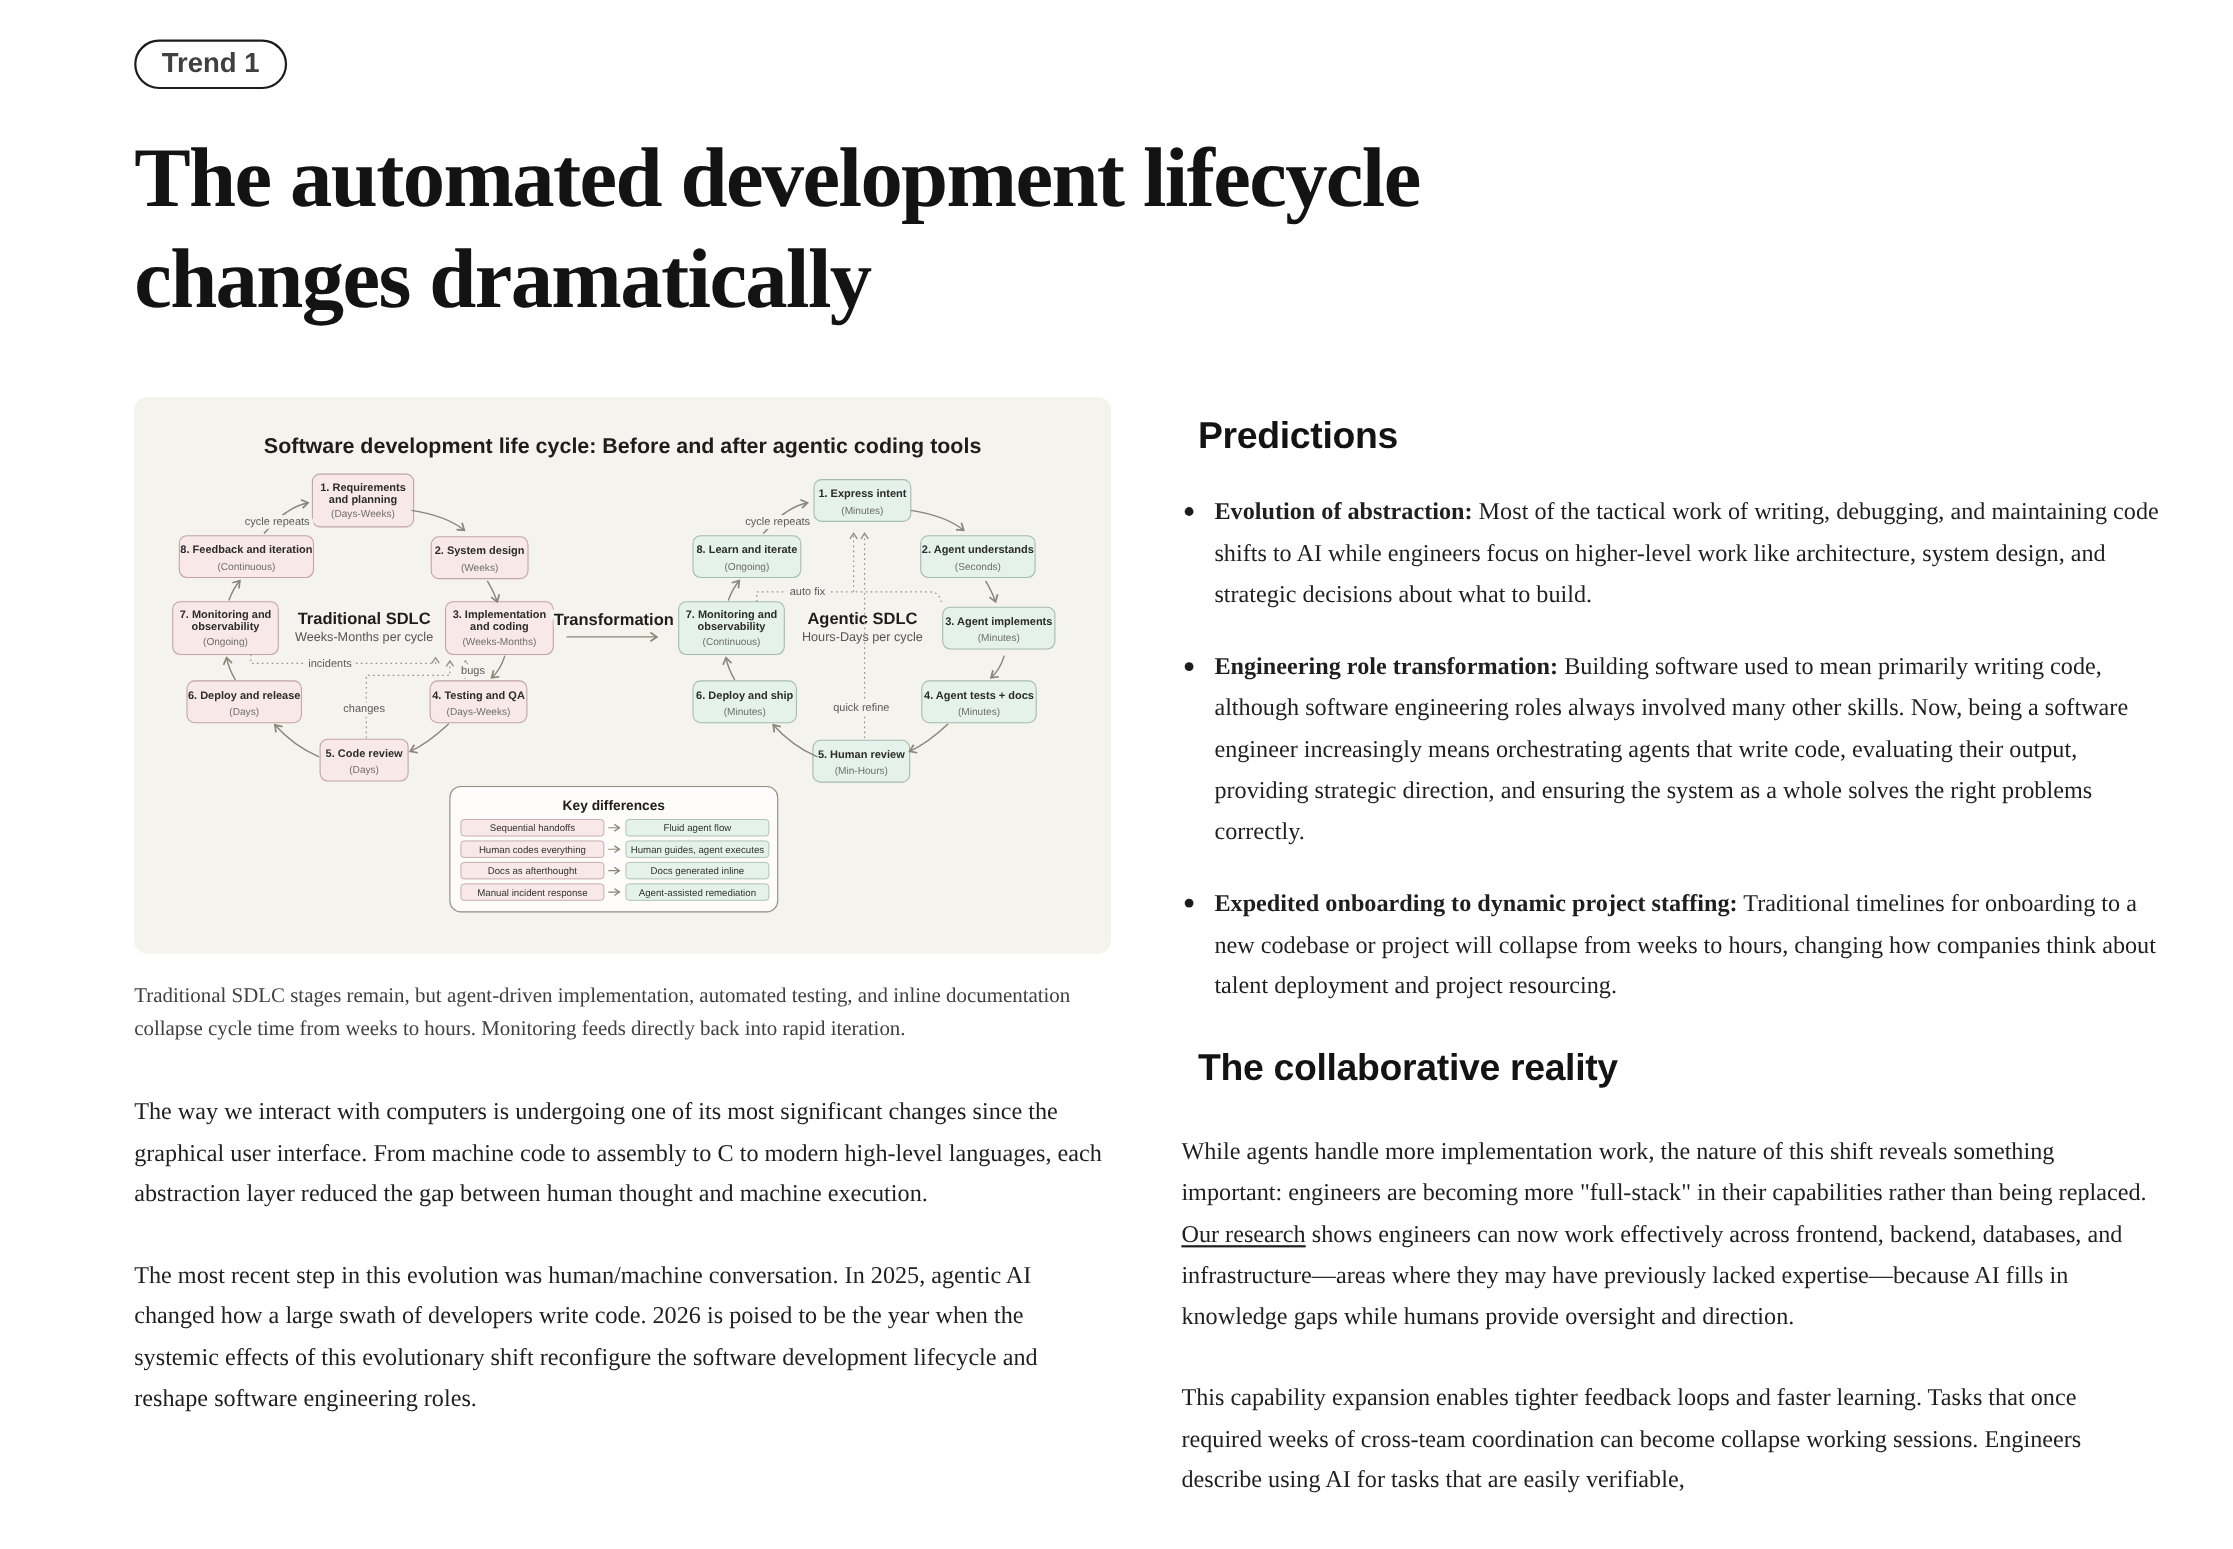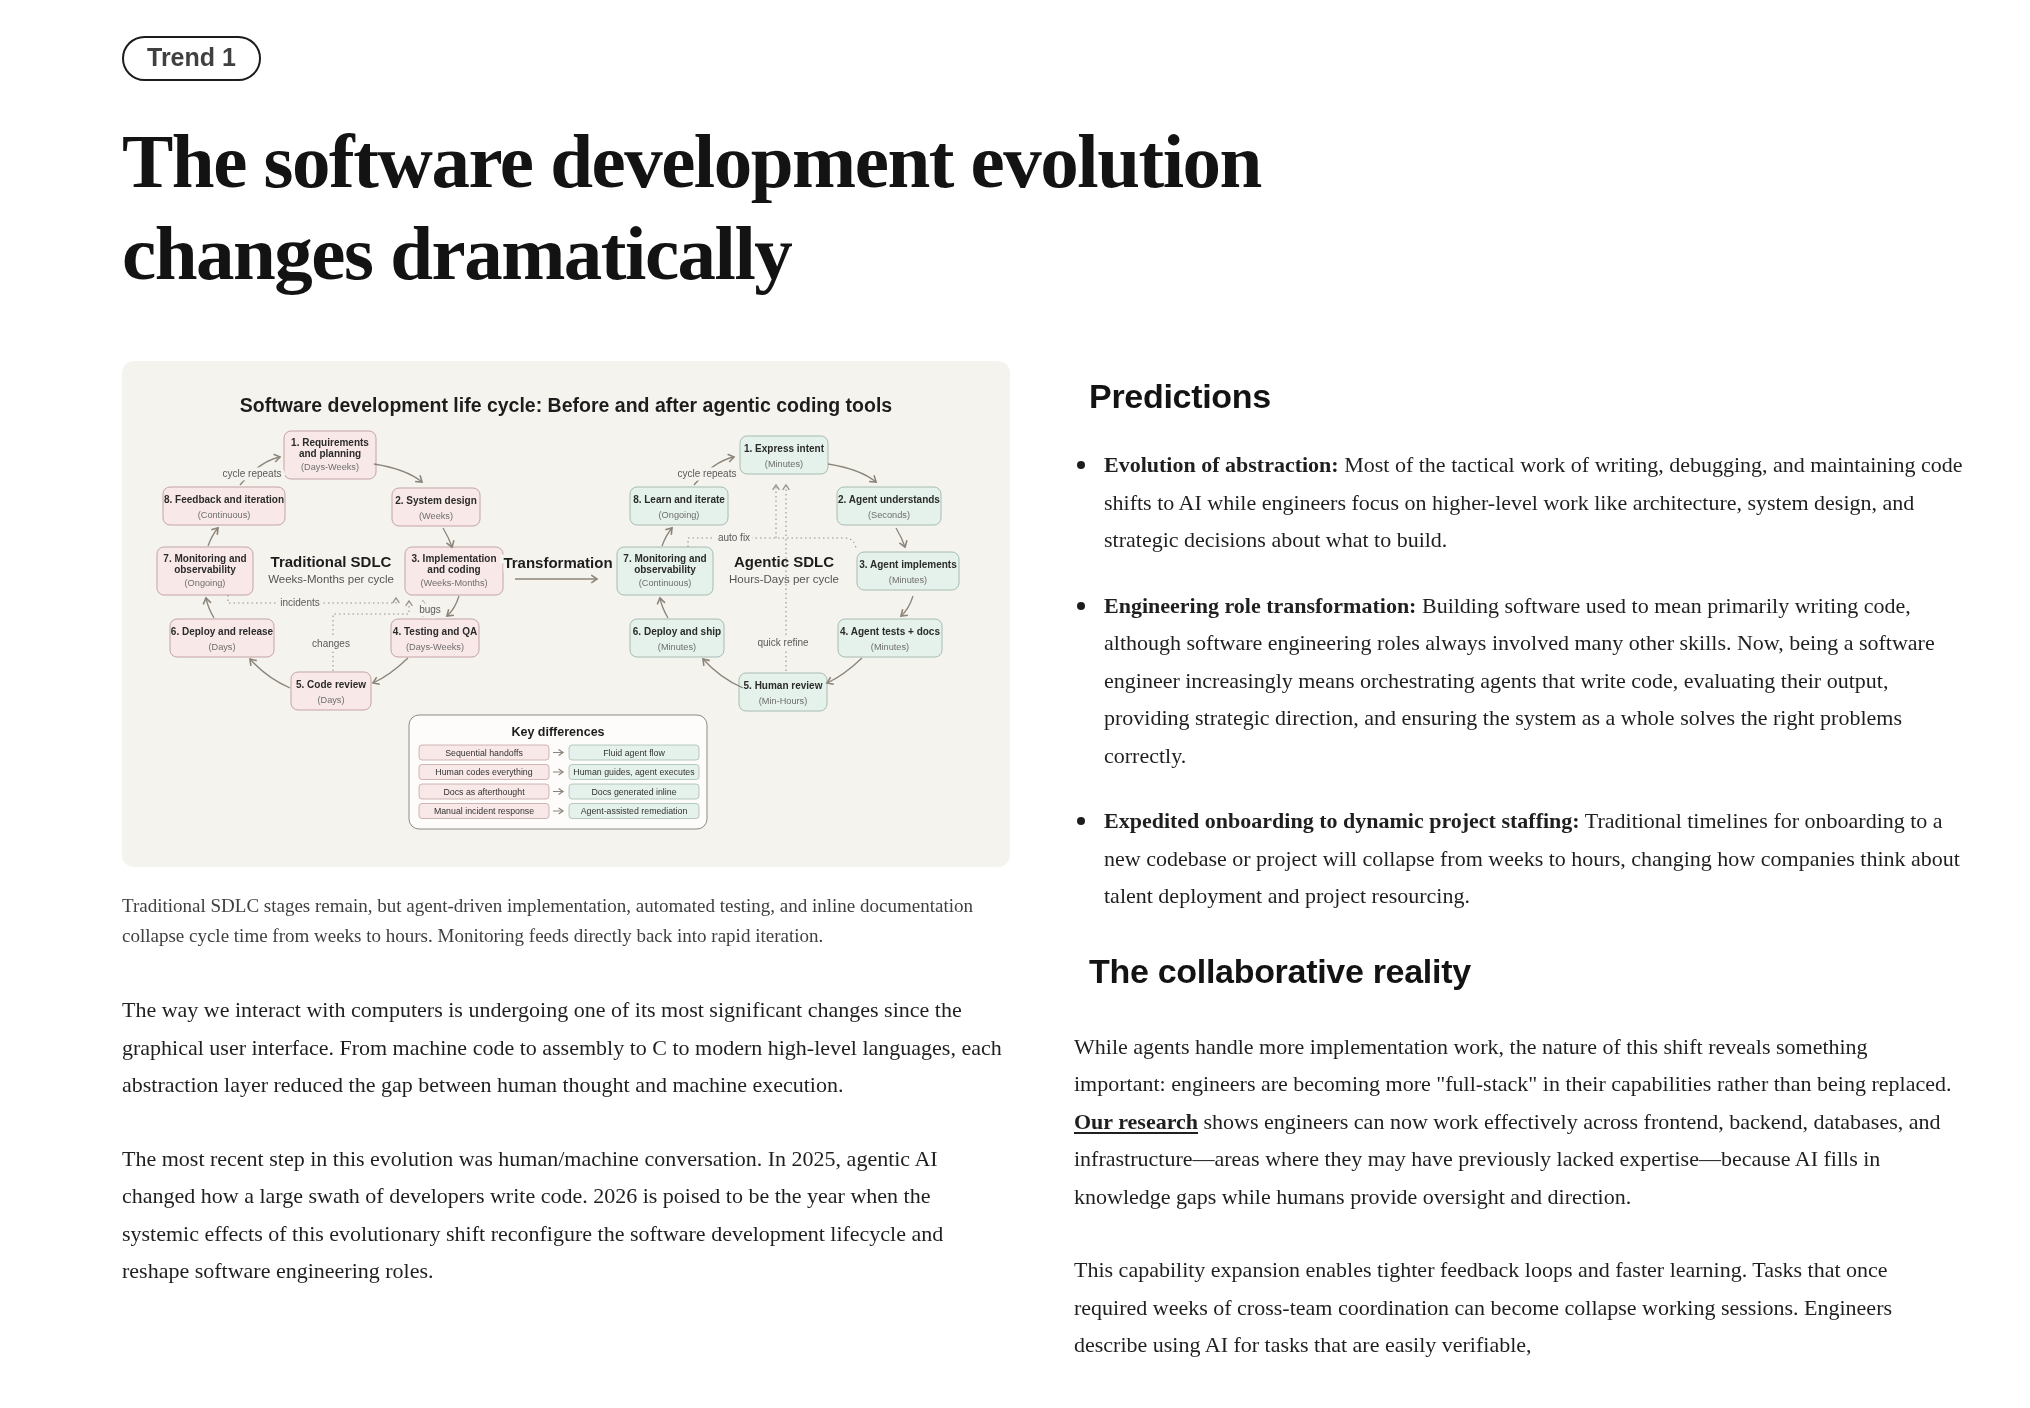--- a/index.html
+++ b/index.html
@@ -38,32 +38,32 @@
   ul.predictions{margin:29px 0 0;padding:0;list-style:none;}
   ul.predictions li{
     position:relative;padding-left:30px;margin:0 0 28px;
     font-size:22px;line-height:37.5px;
   }
   ul.predictions li::before{
     content:"";position:absolute;left:3px;top:15px;width:8px;height:8px;
     border-radius:50%;background:#1d1d1d;
   }
   ul.predictions li strong{font-weight:bold;}
-  a.reflink{color:inherit;font-weight:bold;text-decoration:underline;text-underline-offset:3px;text-align:center;}
+  a.reflink{color:inherit;font-weight:normal;text-decoration:underline;text-underline-offset:3px;text-align:center;}
   svg{display:block;width:100%;height:100%;}
 </style>
 </head>
 <body>
 
 <div class="page">
 
   <div class="badge">Trend 1</div>
 
   <h1>
-    <span>The software development evolution</span>
+    <span>The automated development lifecycle</span>
     <span>changes dramatically</span>
   </h1>
 
   <div class="cols">
 
     <div class="col-left">
       <figure class="panel" style="background: rgb(245, 243, 238);">
         <svg id="sdlc-svg" viewBox="0 0 888 506">
           <defs>
             <marker id="arr" viewBox="0 0 10 10" refX="6.5" refY="5" markerWidth="8" markerHeight="8" orient="auto">

